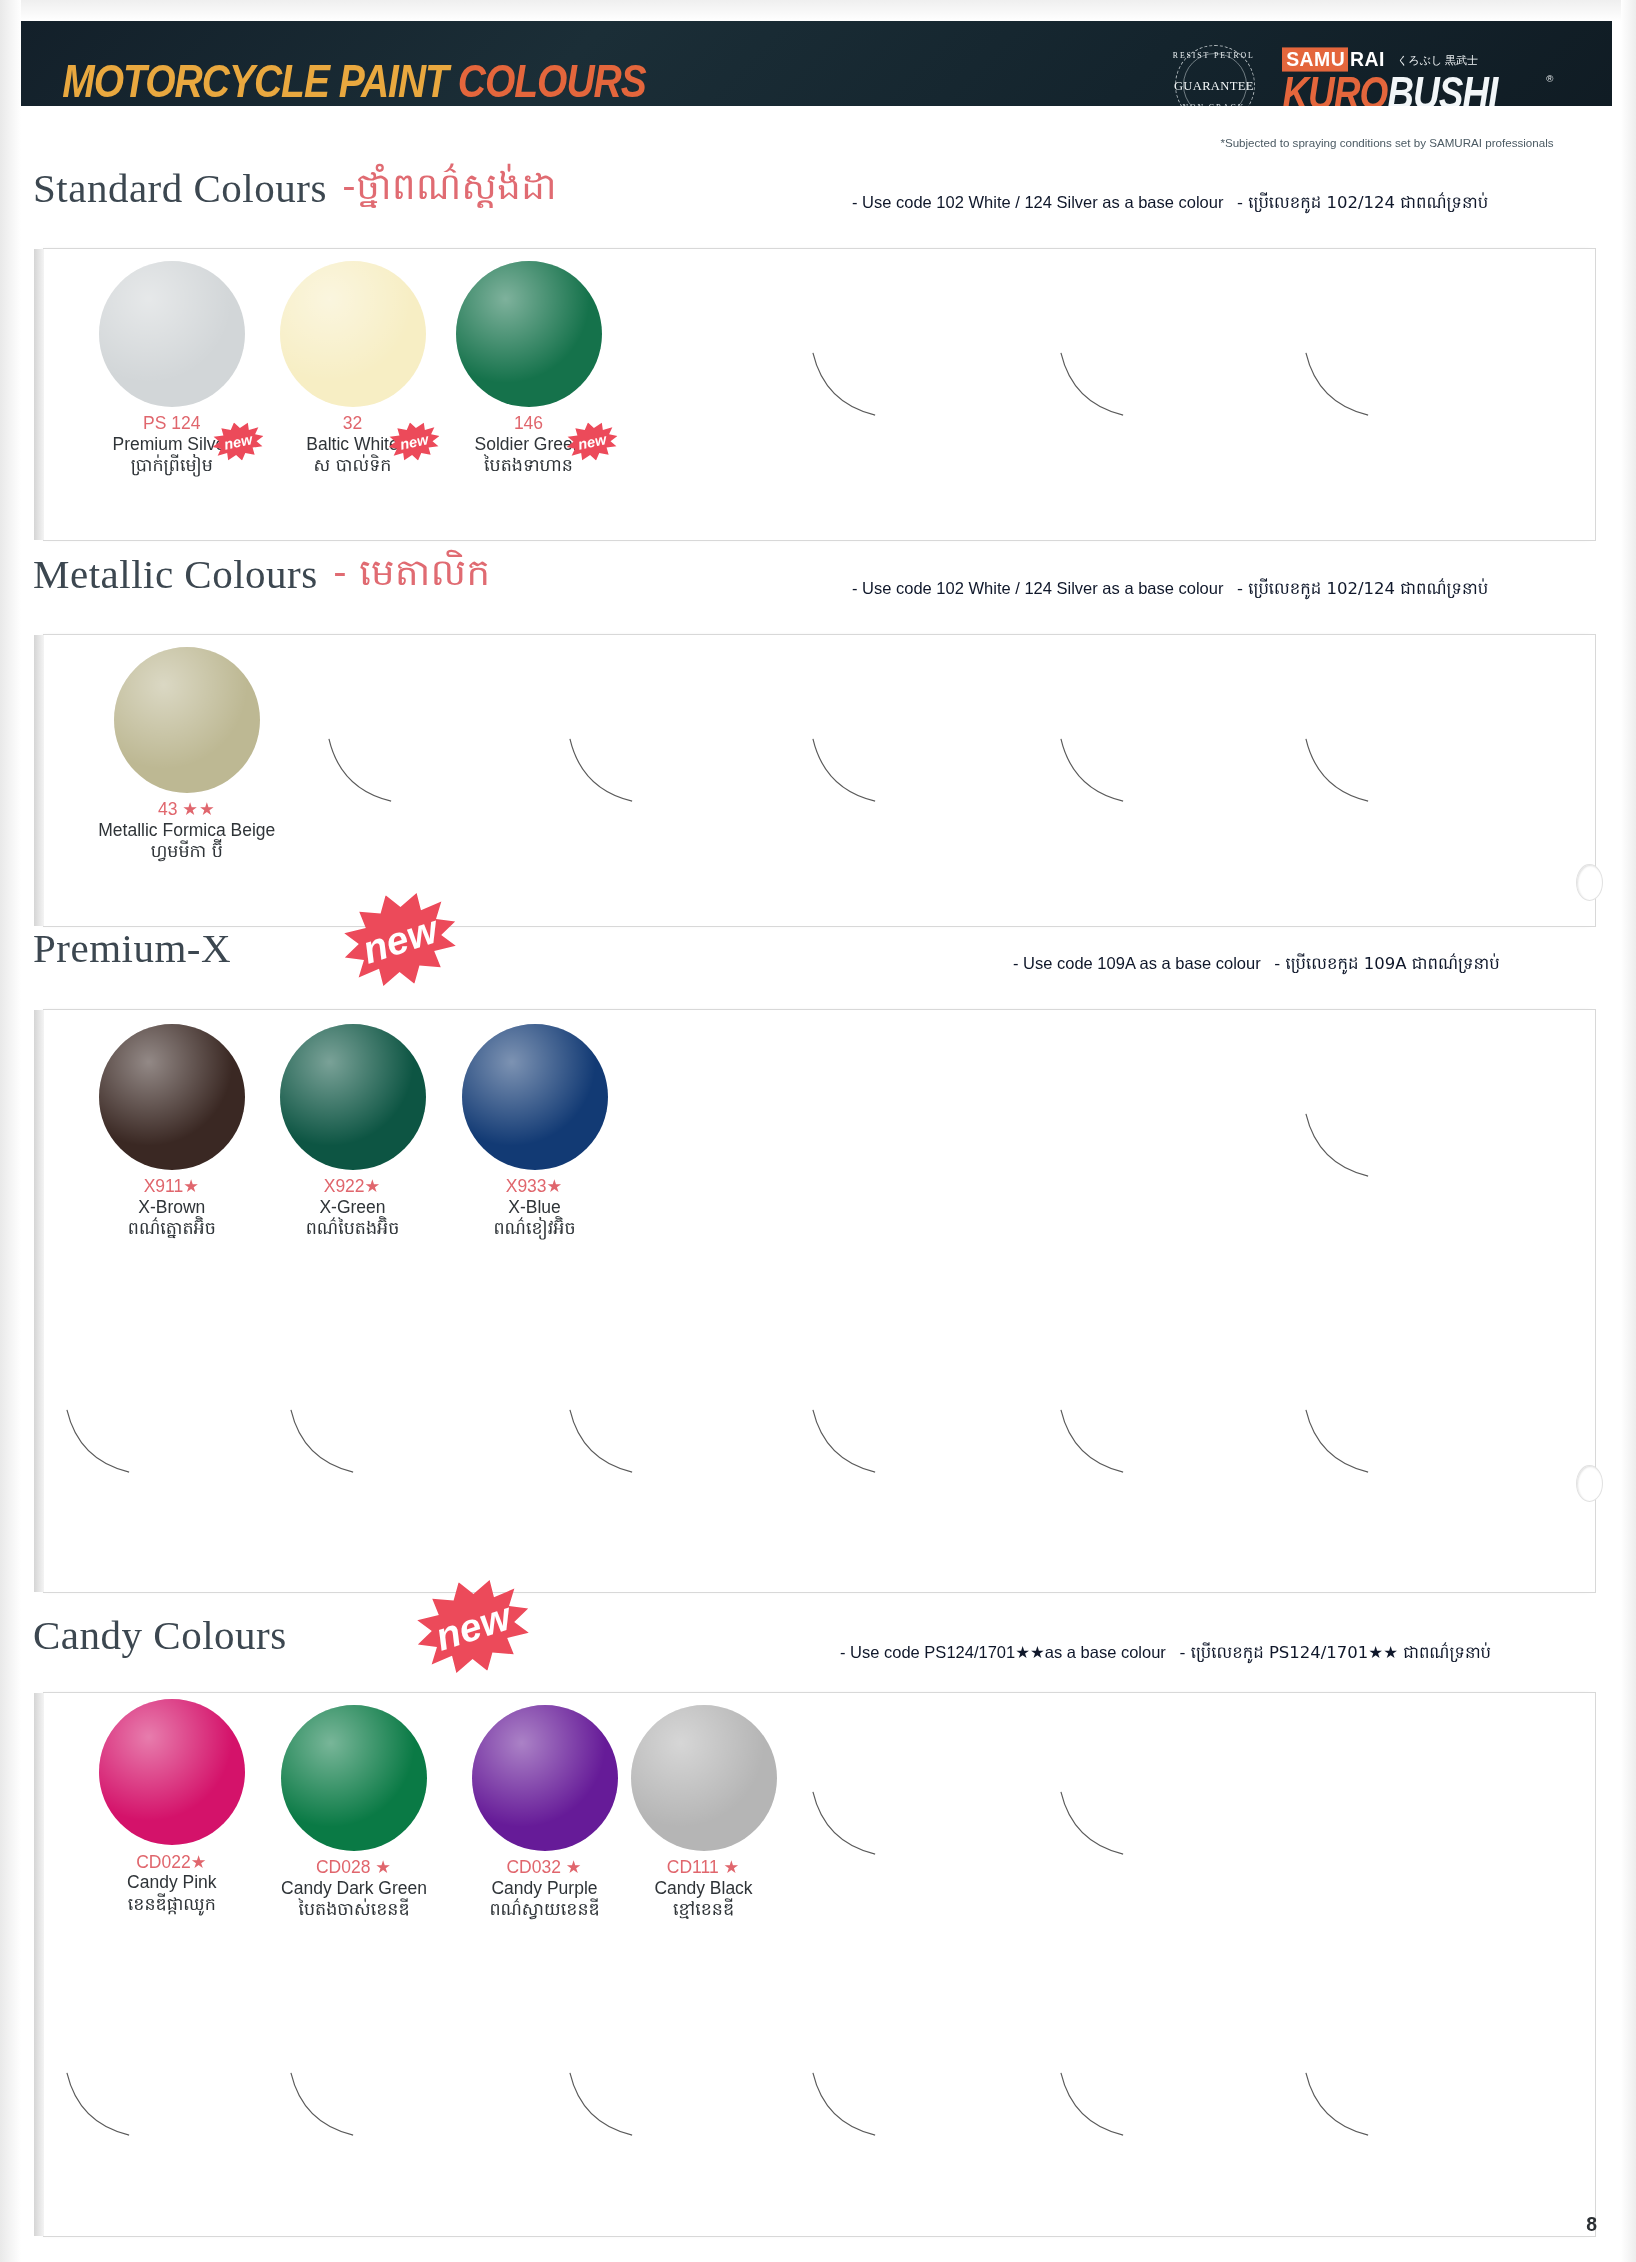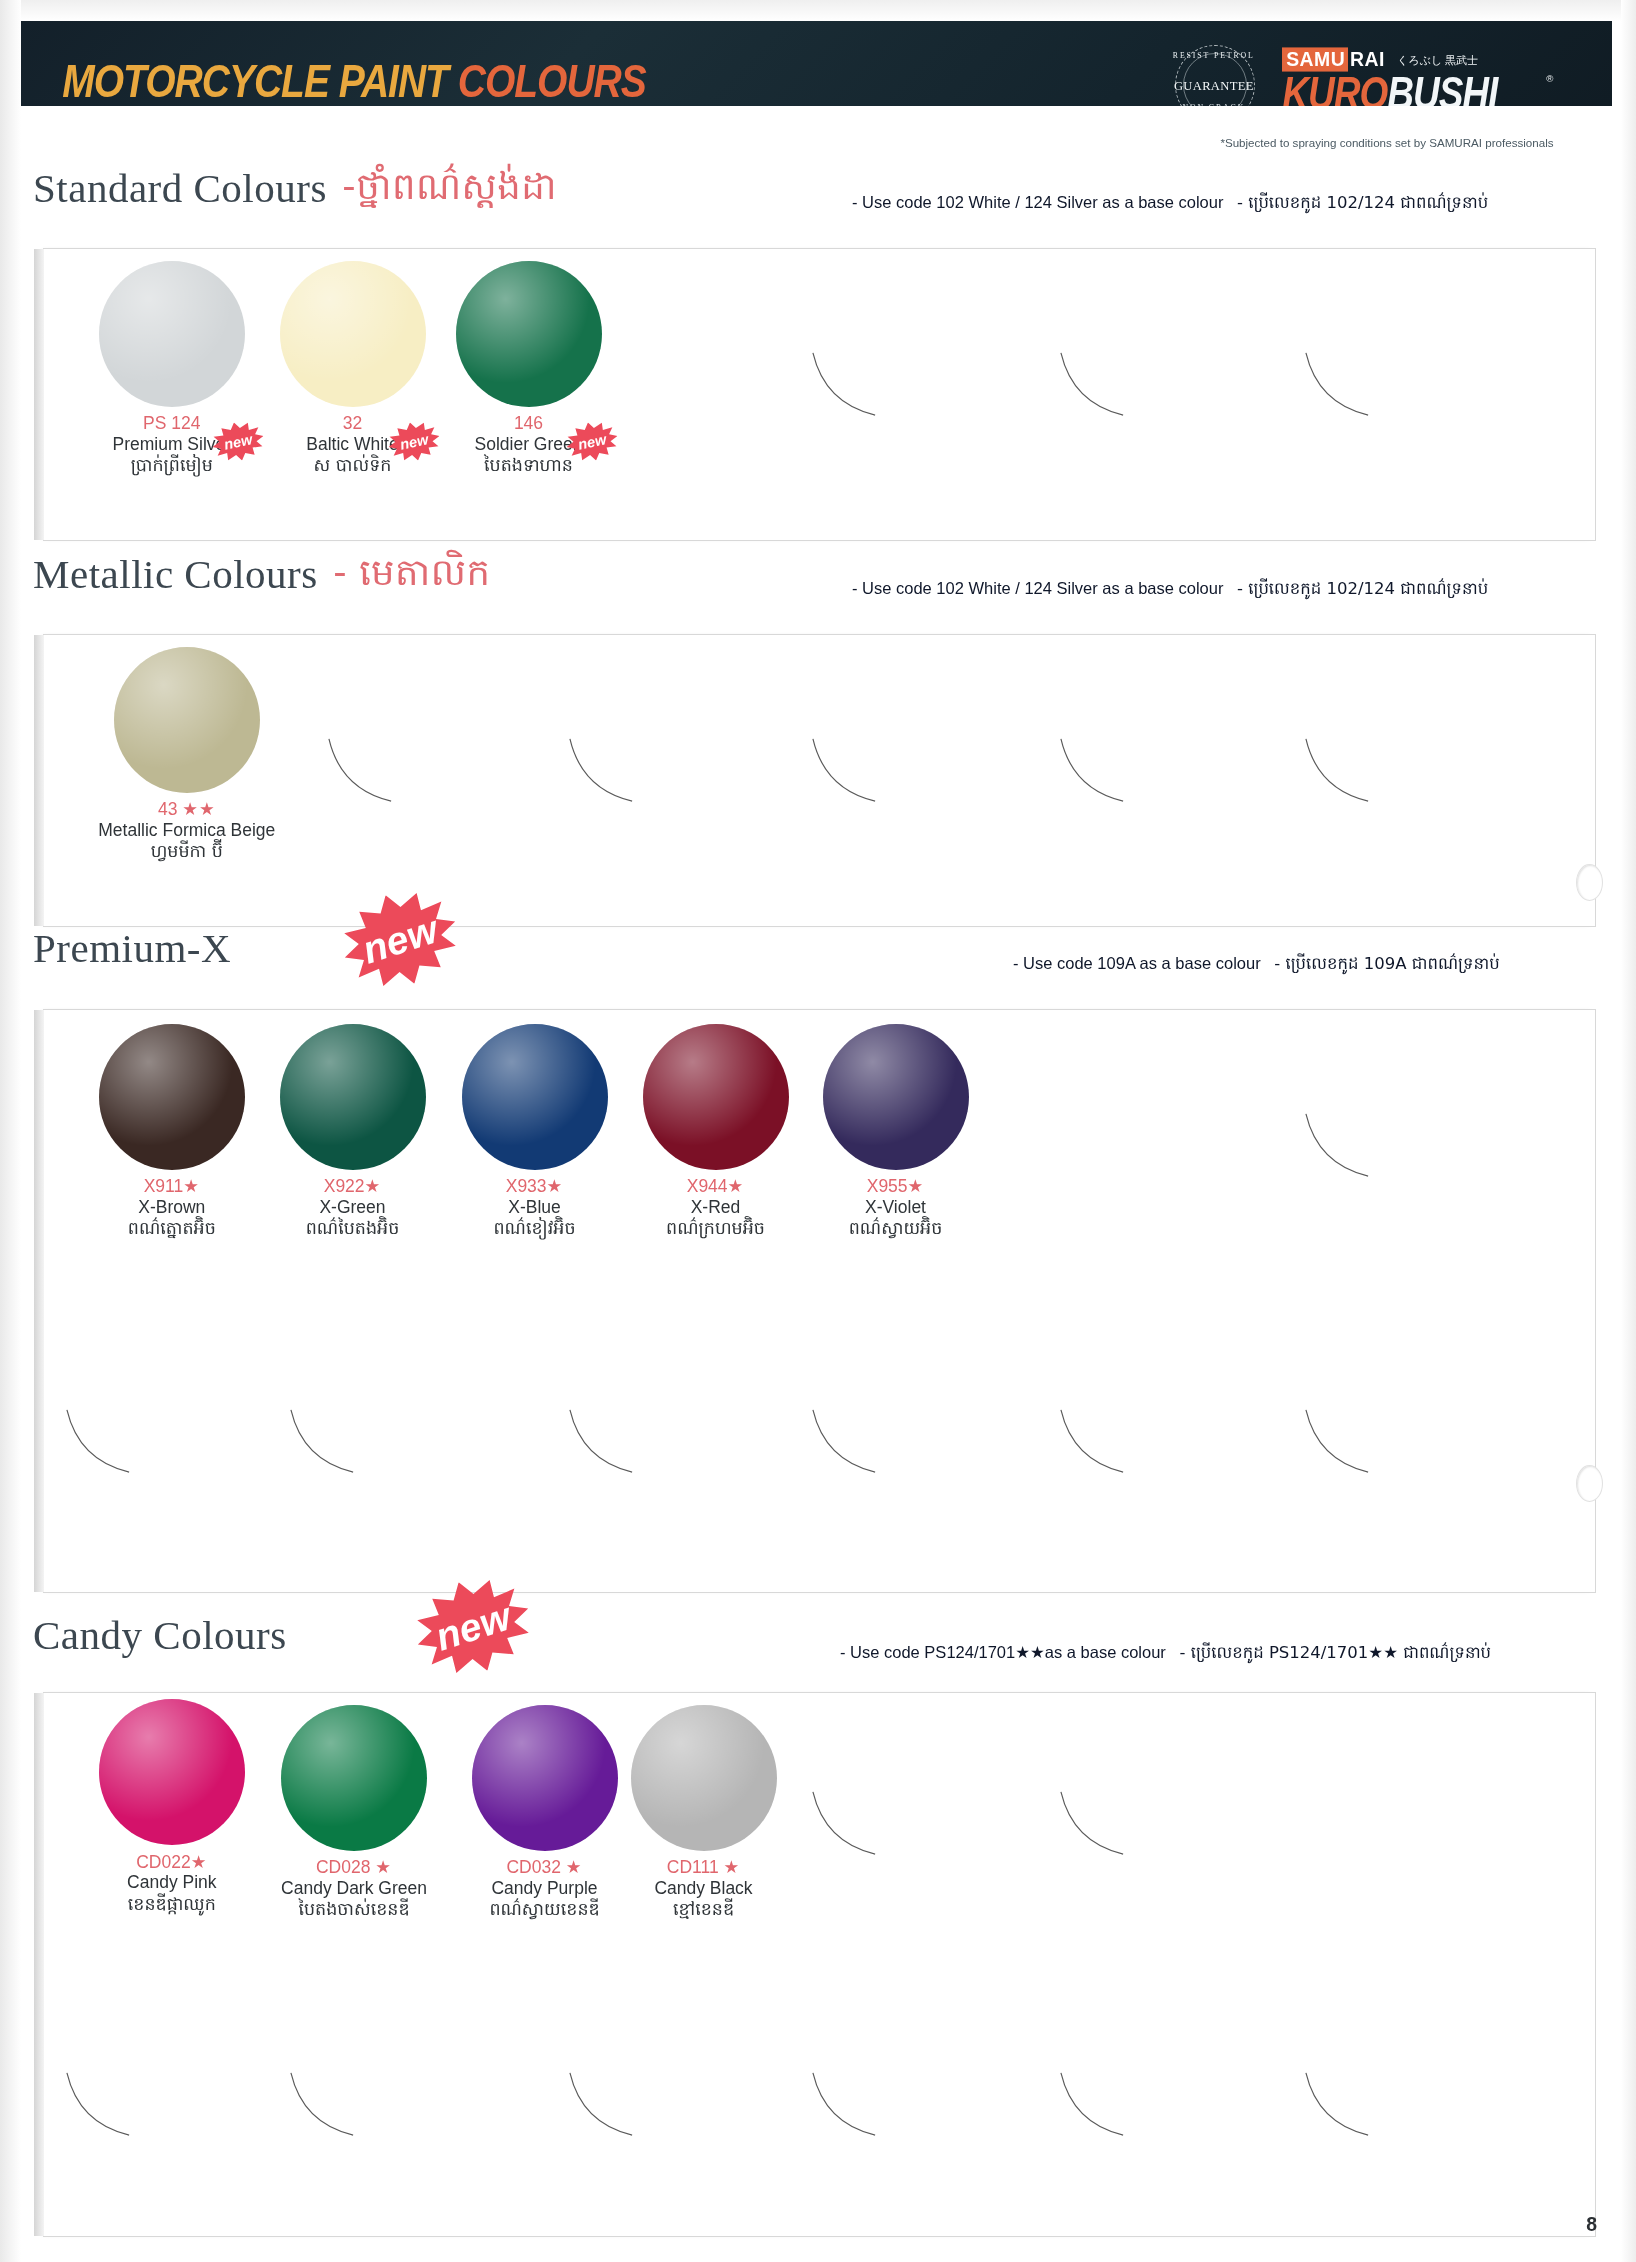--- a/index.html
+++ b/index.html
@@ -358,37 +358,21 @@
 
     <div class="swatch" style="left:384px;top:13.6px;width:213px;">
       <div class="dot sheen" style="background:#123a74;"></div>
       <div class="code">
         <span>X933</span><span class="stars">★</span>
       </div>
       <div class="ename">X-Blue</div>
       <div class="kname">ពណ៌ខៀវអ៊ិច</div>
     </div>
 
-    <div class="swatch" style="left:565px;top:13.6px;width:213px;">
-      <div class="dot sheen" style="background:#7b1026;"></div>
-      <div class="code">
-        <span>X944</span><span class="stars">★</span>
-      </div>
-      <div class="ename">X-Red</div>
-      <div class="kname">ពណ៌ក្រហមអ៊ិច</div>
-    </div>
-
-    <div class="swatch" style="left:745px;top:13.6px;width:213px;">
-      <div class="dot sheen" style="background:#342a5c;"></div>
-      <div class="code">
-        <span>X955</span><span class="stars">★</span>
-      </div>
-      <div class="ename">X-Violet</div>
-      <div class="kname">ពណ៌ស្វាយអ៊ិច</div>
-    </div>
+
 
     <div class="arc" style="left:1260px;top:102px;">
       <svg width="68" height="68" viewBox="0 0 70 70">
           <path d="M2,2 C10,36 32,58 66,66" stroke="#5a5a5a" stroke-width="1.2" fill="none"></path>
         </svg>
     </div>
 
     <div class="arc" style="left:21.3px;top:398px;">
       <svg width="68" height="68" viewBox="0 0 70 70">
           <path d="M2,2 C10,36 32,58 66,66" stroke="#5a5a5a" stroke-width="1.2" fill="none"></path>

